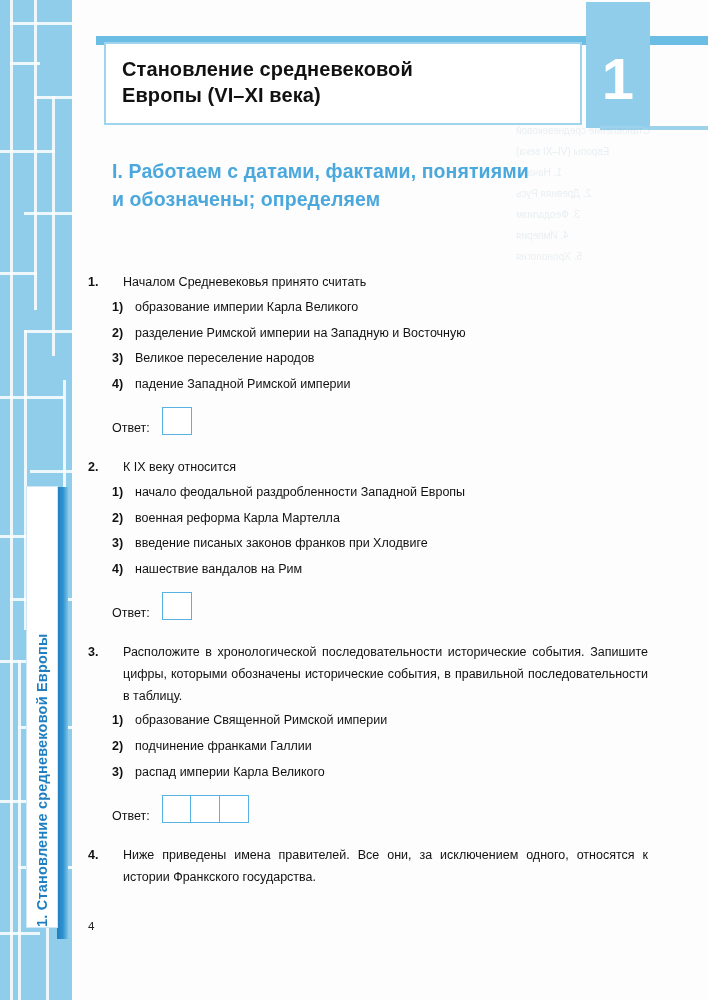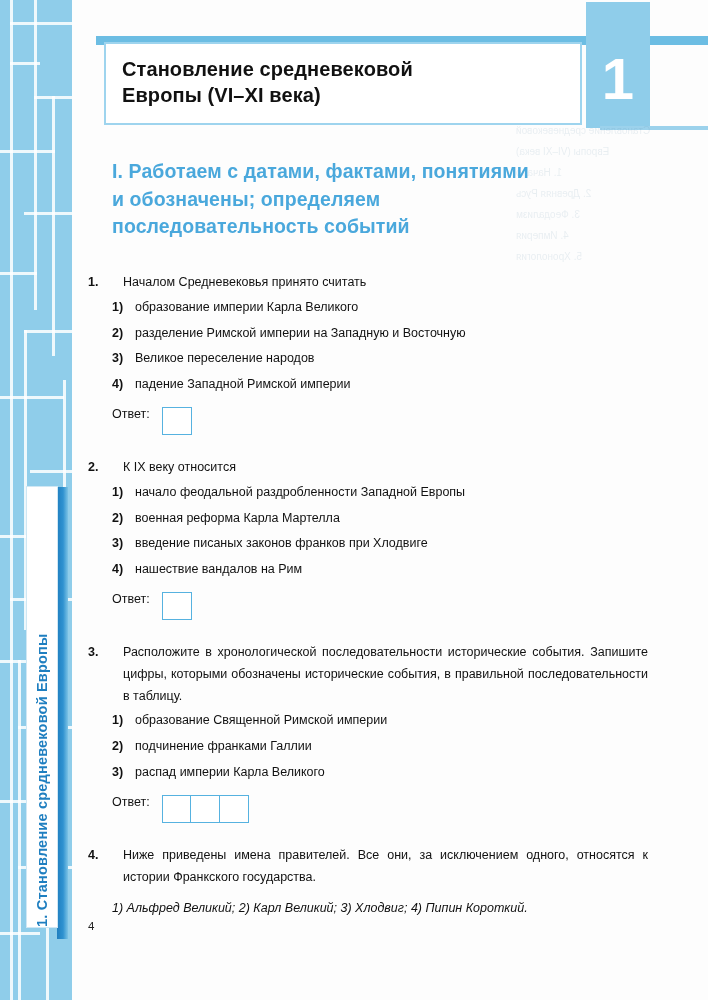--- a/index.html
+++ b/index.html
@@ -233,21 +233,21 @@
     margin: 10px 0 0 24px;
     font-size: 12.5px;
     font-style: italic;
     color: #111;
     line-height: 1.6;
   }
 
   
   .answer-row {
     display: flex;
-    align-items: flex-start;
+    align-items: flex-end;
     margin: 13px 0 22px 24px;
   }
   .answer-label {
     font-size: 12.5px;
     color: #111;
     margin-right: 12px;
   }
   .answer-cells { display: flex; }
   .cell {
     width: 30px;
@@ -331,21 +331,20 @@
     <div class="line">Европы (VI–XI века)</div>
   </div>
 
   <div class="ghost" aria-hidden="true">
     Становление средневековой<br>Европы (VI–XI века)<br>1. Начало<br>2. Древняя Русь<br>3. Феодализм<br>4. Империя<br>5. Хронология
   </div>
 
   <div class="sec-head">
     <div class="sline">I. Работаем с датами, фактами, понятиями</div>
     <div class="sline">и обозначены; определяем</div>
-    <div class="sline">последовательность событий</div>
   </div>
 
   <div class="content">
 
     <div class="q">
       <div class="q-head">
         <div class="q-num">1.</div>
         <div class="q-stem">Началом Средневековья принято считать</div>
       </div>
       <div class="opts">
@@ -432,20 +431,19 @@
           <span class="cell"></span>
         </span>
       </div>
     </div>
 
     <div class="q">
       <div class="q-head">
         <div class="q-num">4.</div>
         <div class="q-stem justify">Ниже приведены имена правителей. Все они, за исключением одного, относятся к истории Франкского государства.</div>
       </div>
-      <div class="names-line">1) Альфред Великий; 2) Карл Великий; 3) Хлодвиг; 4) Пипин Короткий.</div>
     </div>
 
   </div>
 
   <div class="page-num">4</div>
 
 </div>
 
 </body></html>

